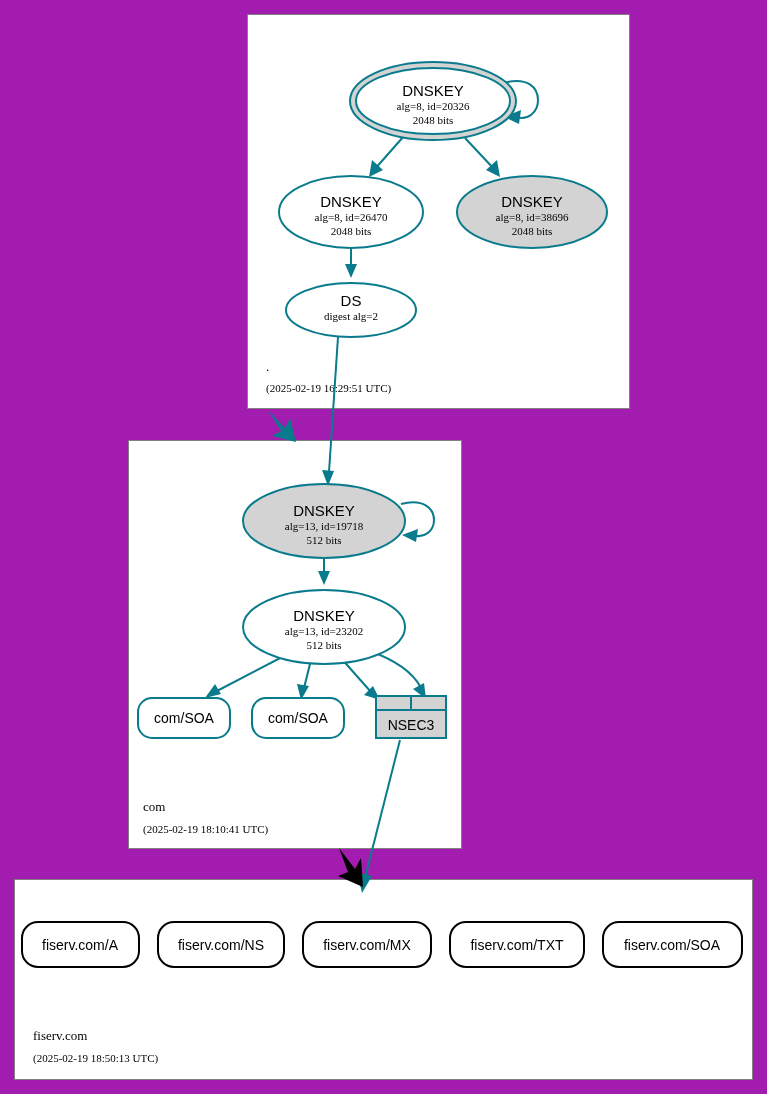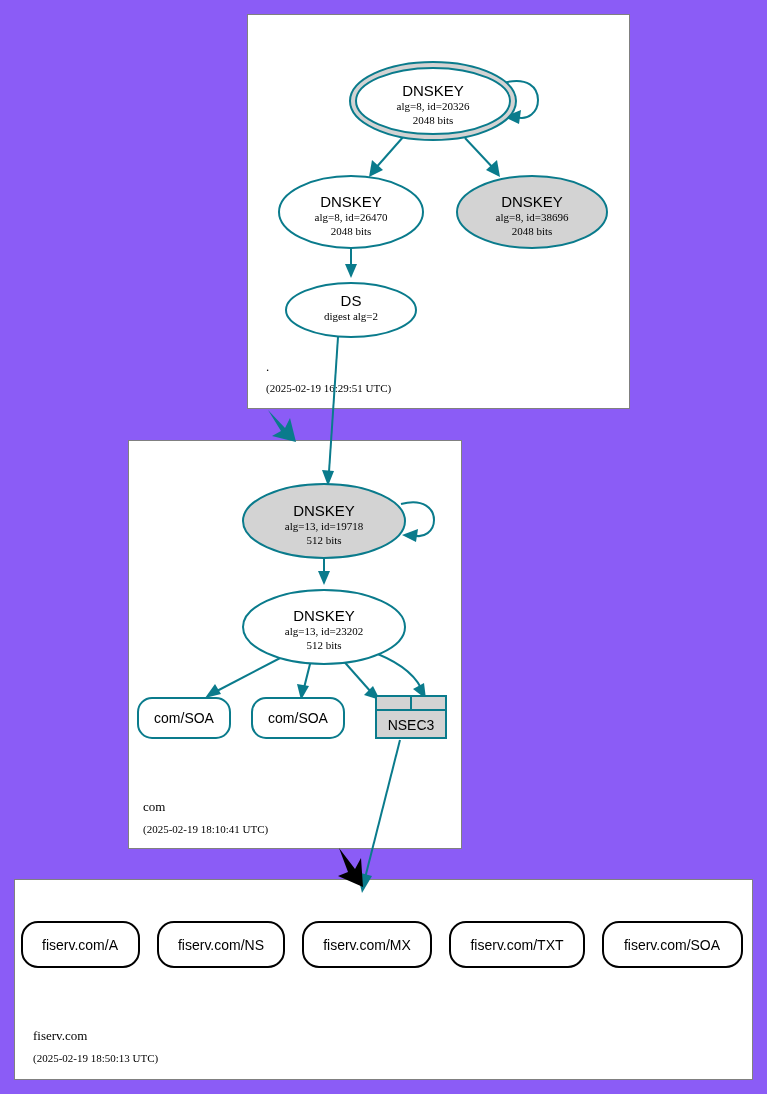--- a/index.html
+++ b/index.html
@@ -4,21 +4,21 @@
 <style>
   html, body {
     margin: 0;
     padding: 0;
     background: #ffffff;
   }
   #canvas {
     position: relative;
     width: 767px;
     height: 1094px;
-    background: #8b5cf6;
+    background: #a21caf;
     font-family: "Liberation Sans", sans-serif;
     overflow: hidden;
   }
   svg { display: block; }
   .zone-box {
     fill: #ffffff;
     stroke: #808080;
     stroke-width: 1;
   }
   .node-ell-secure {

